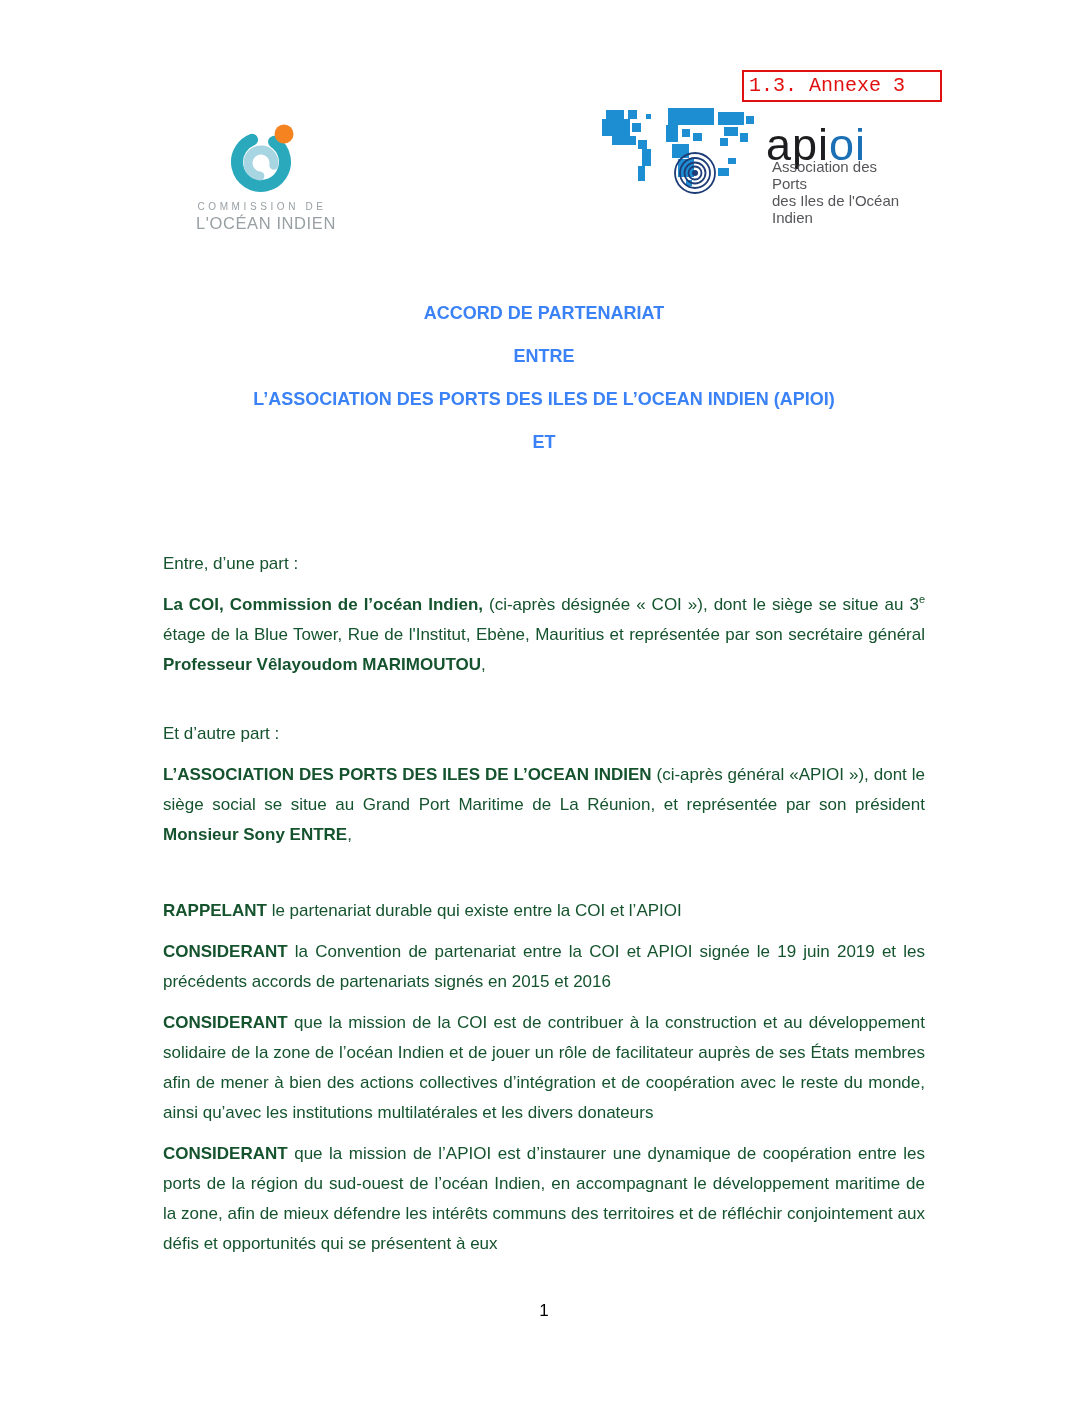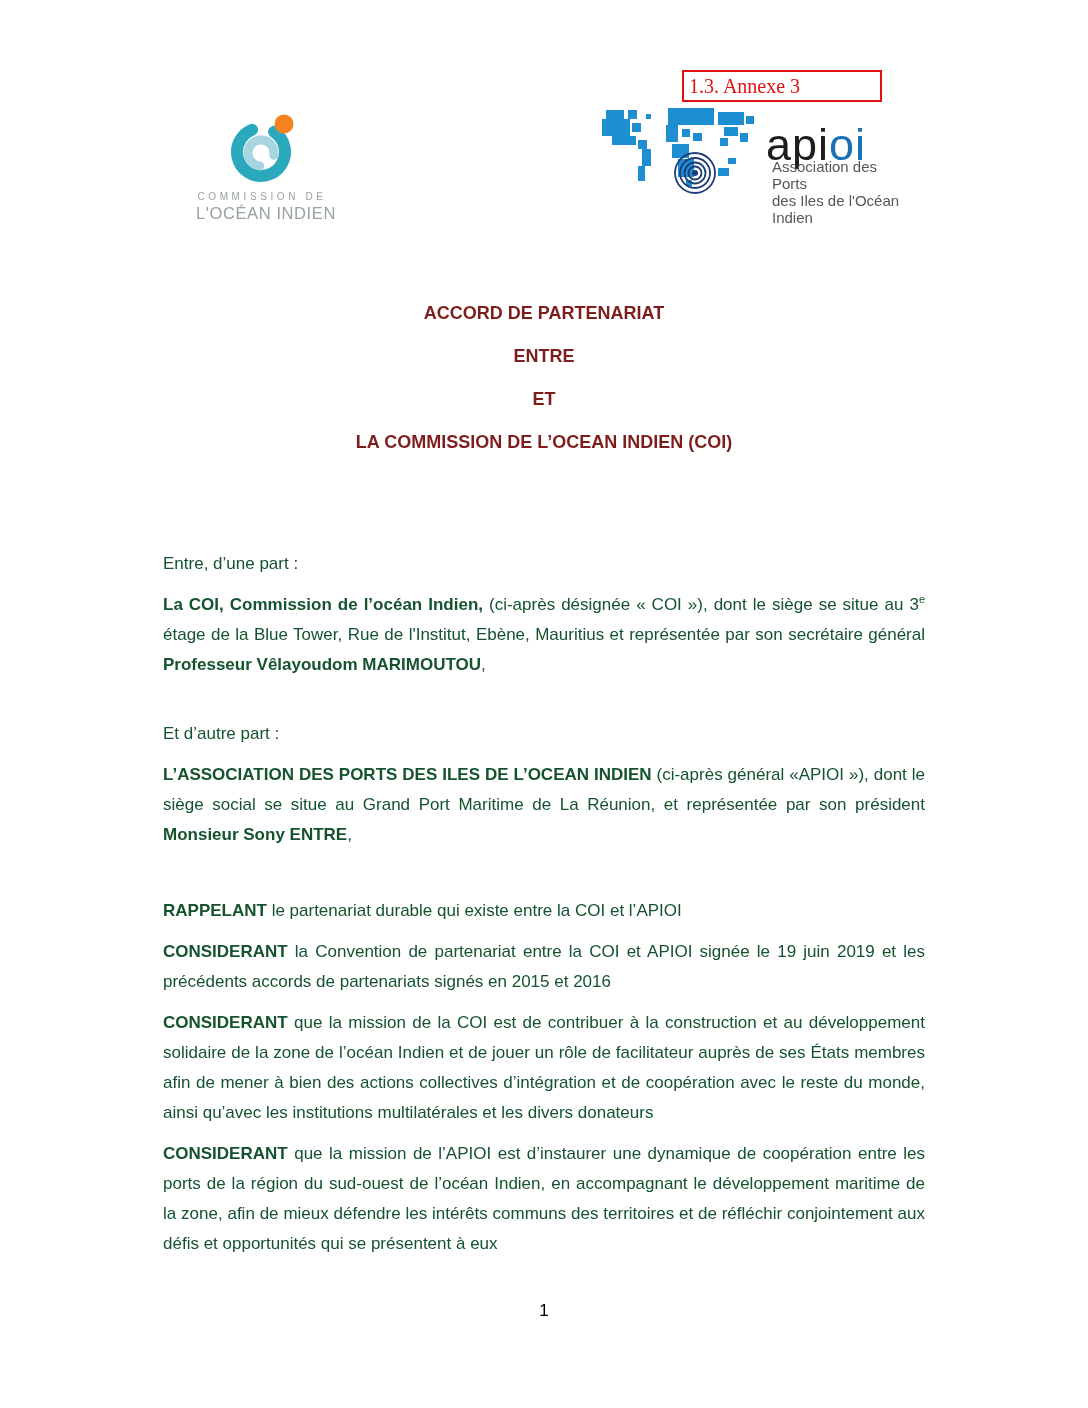--- a/index.html
+++ b/index.html
@@ -19,48 +19,48 @@
   .page{
     position:relative;
     width:1088px;height:1408px;
     background:#ffffff;
     font-family:"Liberation Sans", sans-serif;
     color:var(--text-black);
     overflow:hidden;
   }
   
   .annex-box{
-    position:absolute;left:682px;top:70px;width:191px;height:28px;
+    position:absolute;left:742px;top:70px;width:191px;height:28px;
     border:2px solid var(--annotation-red);
     color:var(--annotation-red);
     font-size:20px;line-height:28px;
     padding-left:5px;
-    font-family:Liberation Serif, serif;
+    font-family:Liberation Mono, monospace;
   }
   
-  .coi-logo{position:absolute;left:196px;top:112px;width:132px;text-align:center;}
+  .coi-logo{position:absolute;left:196px;top:122px;width:132px;text-align:center;}
   .coi-logo svg{display:block;margin:0 auto;}
   .coi-arc{stroke:var(--coi-teal);}
   .coi-arc-inner{stroke:var(--coi-light);}
   .coi-dot{fill:var(--coi-orange);}
   .coi-line1{margin-top:7px;font-size:10px;letter-spacing:3.6px;color:var(--caption-gray);white-space:nowrap;}
   .coi-line2{margin-top:2px;font-size:16.5px;letter-spacing:0.6px;color:var(--caption-gray);white-space:nowrap;text-align:right;}
   
   .apioi-logo{position:absolute;left:600px;top:106px;width:310px;height:100px;}
   .apioi-map{position:absolute;left:0;top:0;}
   .apioi-map rect{fill:var(--map-blue);}
   .apioi-map circle.ring{fill:none;stroke:var(--ring-navy);stroke-width:1.8px;}
   .apioi-map circle.ring-core{fill:var(--ring-navy);stroke:none;}
   .apioi-word{position:absolute;left:166px;top:16px;font-size:45px;font-weight:normal;letter-spacing:1px;line-height:45px;}
   .apioi-black{color:var(--wordmark-black);}
   .apioi-blue{color:var(--wordmark-blue);}
   .apioi-sub{position:absolute;left:172px;top:52px;font-size:15px;line-height:17px;color:var(--subtitle-gray);}
   
   .title-block{position:absolute;left:0;top:303px;width:1088px;text-align:center;}
-  .title-line{height:18px;margin-bottom:25px;font-size:18px;font-weight:bold;color:#7f1d1d;}
+  .title-line{height:18px;margin-bottom:25px;font-size:18px;font-weight:bold;color:#3b82f6;}
   
   .body-text{position:absolute;left:163px;top:549px;width:762px;font-size:17px;line-height:30px;text-align:justify;color:#14532d;}
   .para{margin:0 0 11px 0;}
   .para b{font-weight:bold;}
   .para sup{font-size:11px;line-height:0;}
   .spacer-a{height:17px;margin-bottom:11px;}
   .spacer-b{height:24px;margin-bottom:11px;}
   
   .page-number{position:absolute;left:0;top:1301px;width:1088px;text-align:center;font-size:17px;color:#000;}
 </style>
@@ -120,22 +120,22 @@
     <div class="apioi-word"><span class="apioi-black">api</span><span class="apioi-blue">oi</span></div>
     <div class="apioi-sub">
       <div>Association des Ports</div>
       <div>des Iles de l'Océan Indien</div>
     </div>
   </div>
 
   <div class="title-block">
     <div class="title-line">ACCORD DE PARTENARIAT</div>
     <div class="title-line">ENTRE</div>
+    <div class="title-line">L’ASSOCIATION DES PORTS DES ILES DE L’OCEAN INDIEN (APIOI)</div>
     <div class="title-line">ET</div>
-    <div class="title-line">LA COMMISSION DE L’OCEAN INDIEN (COI)</div>
   </div>
 
   <div class="body-text">
     <p class="para"><span>Entre, d’une part :</span></p>
     <p class="para"><b>La COI, Commission de l’océan Indien, </b><span>(ci-après désignée « COI »), dont le siège se situe au 3</span><sup>e</sup><span> étage de la Blue Tower, Rue de l'Institut, Ebène, Mauritius et représentée par son secrétaire général </span><b>Professeur Vêlayoudom MARIMOUTOU</b><span>,</span></p>
     <div class="spacer-a"></div>
     <p class="para"><span>Et d’autre part :</span></p>
     <p class="para"><b>L’ASSOCIATION DES PORTS DES ILES DE L’OCEAN INDIEN </b><span>(ci-après général «APIOI »), dont le siège social se situe au Grand Port Maritime de La Réunion, et représentée par son président </span><b>Monsieur Sony ENTRE</b><span>,</span></p>
     <div class="spacer-b"></div>
     <p class="para"><b>RAPPELANT </b><span>le partenariat durable qui existe entre la COI et l’APIOI</span></p>

